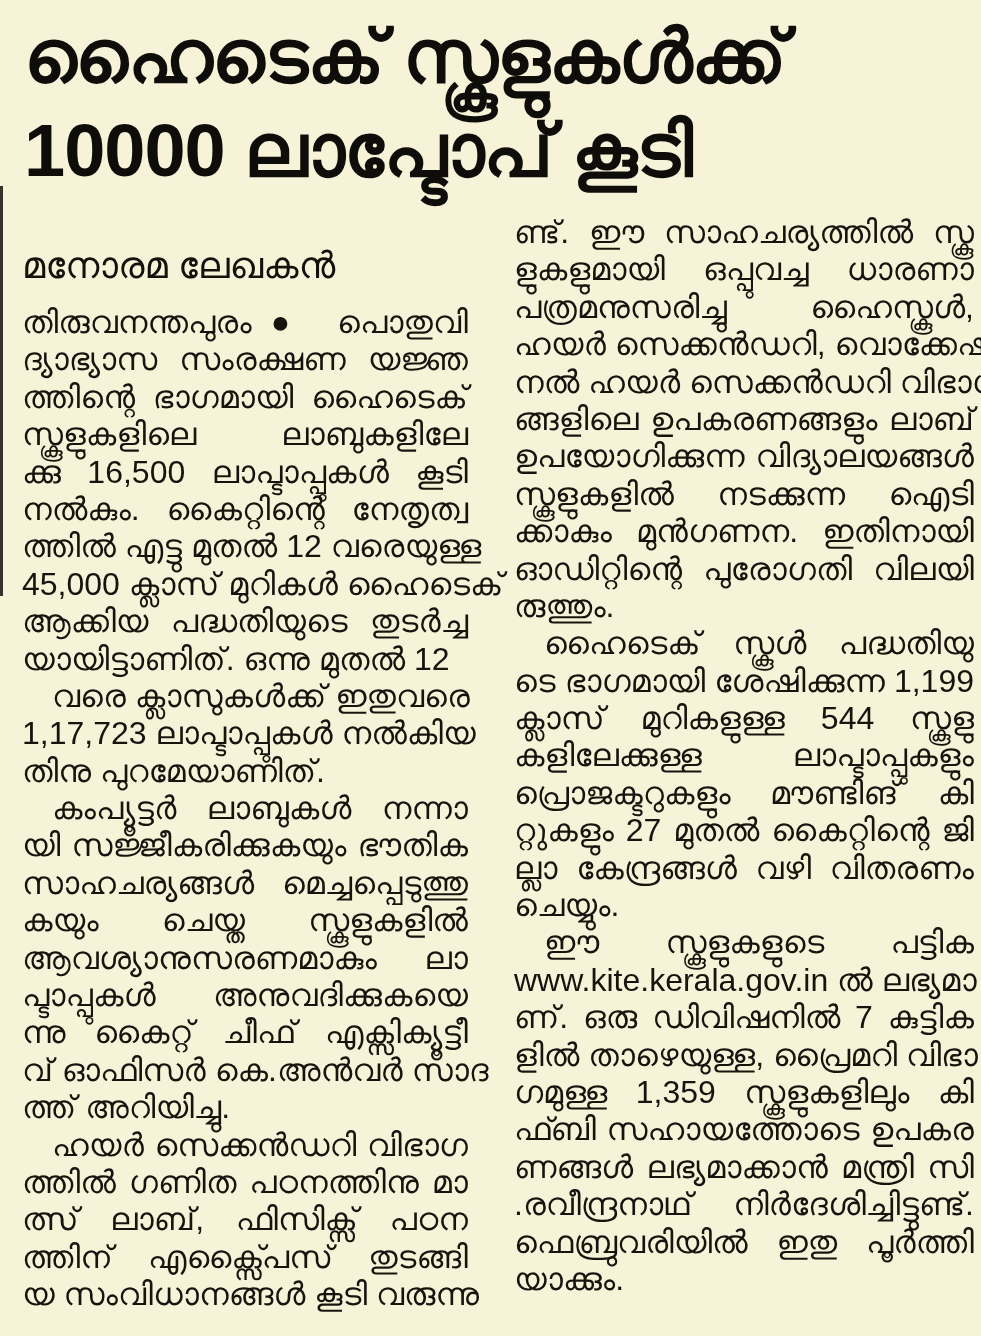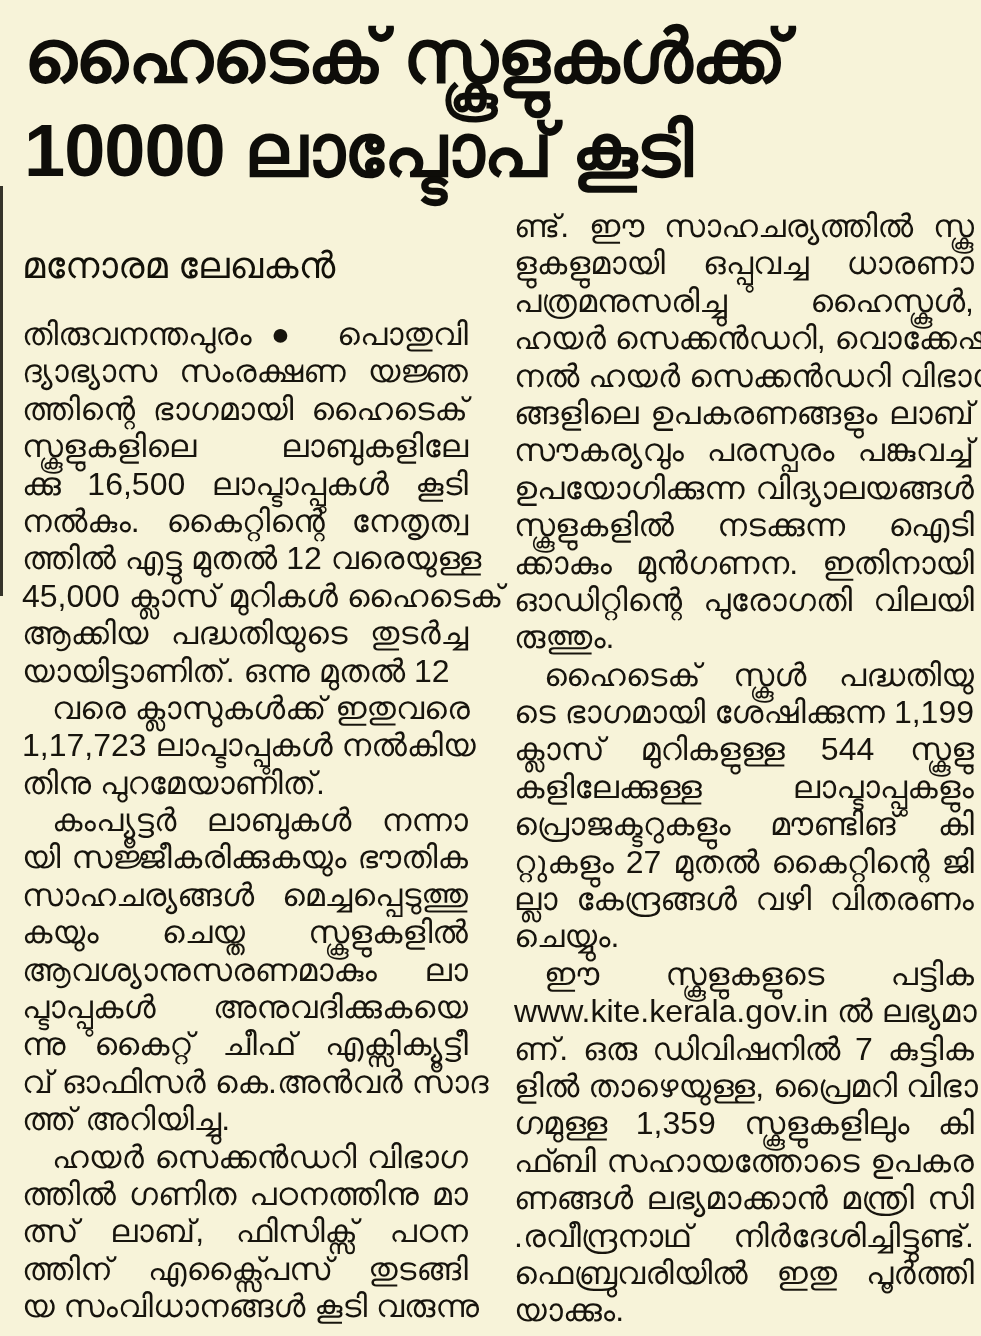--- a/index.html
+++ b/index.html
@@ -26,29 +26,29 @@
     color: #0e0d09;
     white-space: nowrap;
   }
   .columns {
     display: flex;
     padding-left: 22px;
     margin-top: 10px;
     align-items: flex-start;
   }
   .col-left  { width: 446px; margin-right: 46px; }
-  .col-right { width: 460px; margin-top: 0; }
+  .col-right { width: 460px; margin-top: 6px; }
   .byline {
     margin-top: 36px;
     font-size: 37px;
     line-height: 44px;
     font-weight: 400;
     color: #131109;
   }
-  .body-lines { margin-top: 28px; }
+  .body-lines { margin-top: 16px; }
   .col-right .body-lines { margin-top: 0; }
   .body-line {
     font-size: 32px;
     line-height: 37.4px;
     height: 37.4px;
     overflow: visible;
     white-space: nowrap;
     text-align: justify;
     text-align-last: justify;
     color: #17140d;
@@ -100,21 +100,20 @@
       </div>
   </div>
   <div class="col-right">
     <div class="body-lines">
         <div class="body-line">ണ്ട്. ഈ സാഹചര്യത്തിൽ സ്കൂ</div>
         <div class="body-line">ളുകളുമായി ഒപ്പുവച്ച ധാരണാ</div>
         <div class="body-line">പത്രമനുസരിച്ചു ഹൈസ്കൂൾ,</div>
         <div class="body-line">ഹയർ സെക്കൻഡറി, വൊക്കേഷ</div>
         <div class="body-line">നൽ ഹയർ സെക്കൻഡറി വിഭാഗ</div>
         <div class="body-line">ങ്ങളിലെ ഉപകരണങ്ങളും ലാബ്</div>
-        <div class="body-line">സൗകര്യവും പരസ്പരം പങ്കുവച്ച്</div>
         <div class="body-line">ഉപയോഗിക്കുന്ന വിദ്യാലയങ്ങൾ</div>
         <div class="body-line">സ്കൂളുകളിൽ നടക്കുന്ന ഐടി</div>
         <div class="body-line">ക്കാകും മുൻഗണന. ഇതിനായി</div>
         <div class="body-line">ഓഡിറ്റിന്റെ പുരോഗതി വിലയി</div>
         <div class="body-line para-end">രുത്തും.</div>
         <div class="body-line indent">ഹൈടെക് സ്കൂൾ പദ്ധതിയു</div>
         <div class="body-line">ടെ ഭാഗമായി ശേഷിക്കുന്ന 1,199</div>
         <div class="body-line">ക്ലാസ് മുറികളുള്ള 544 സ്കൂളു</div>
         <div class="body-line">കളിലേക്കുള്ള ലാപ്ടാപ്പുകളും</div>
         <div class="body-line">പ്രൊജക്ടറുകളും മൗണ്ടിങ് കി</div>

